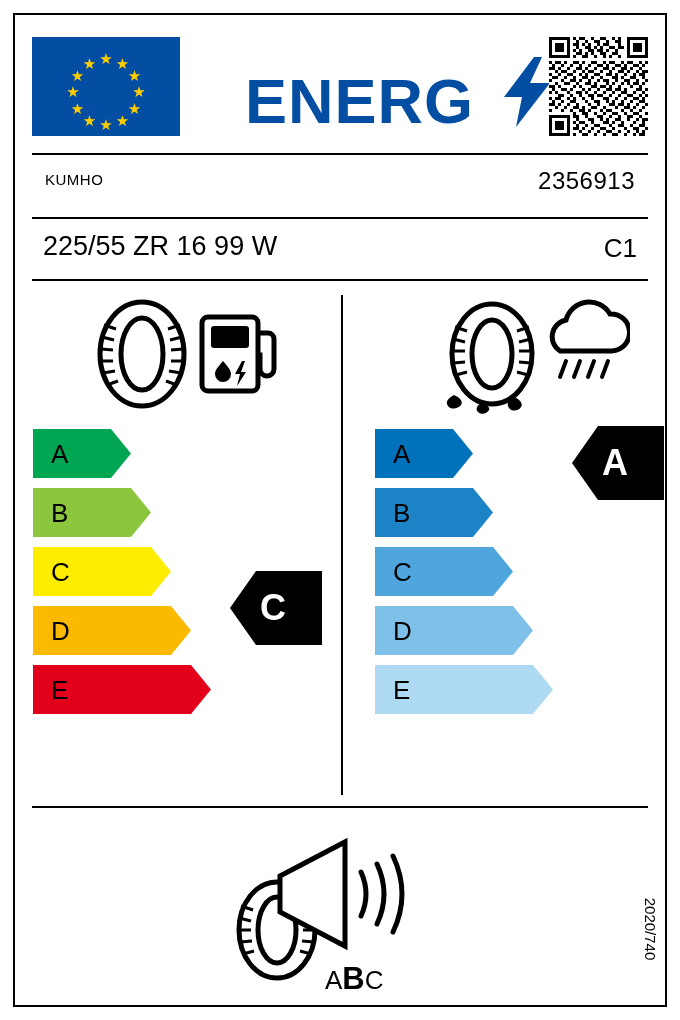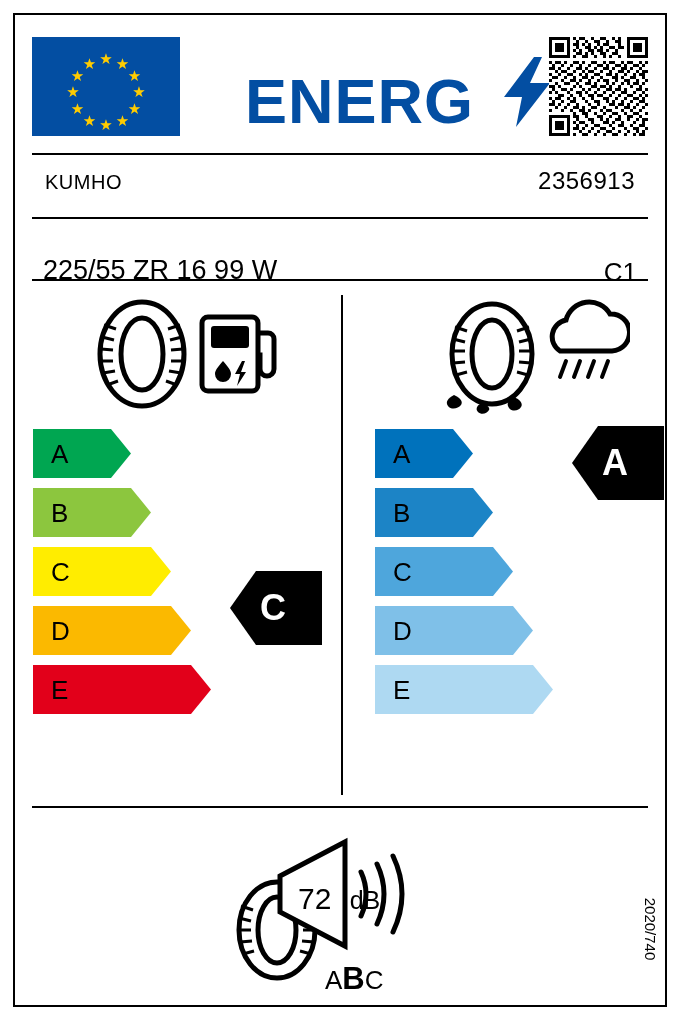--- a/index.html
+++ b/index.html
@@ -68,29 +68,29 @@
     position: absolute;
     left: 17px; right: 17px;
     height: 2px; background: #000;
   }
   .brand-row {
     position: absolute;
     left: 0; right: 0; top: 140px; height: 62px;
   }
   .brand {
     position: absolute; left: 30px; top: 16px;
-    font-size: 20px; letter-spacing: .5px;
+    font-size: 15px; letter-spacing: .5px;
   }
   .code {
     position: absolute; right: 30px; top: 12px;
     font-size: 24px; letter-spacing: .5px;
   }
   .size-row {
     position: absolute;
-    left: 0; right: 0; top: 204px; height: 46px; margin-top: 24px;
+    left: 0; right: 0; top: 204px; height: 46px;
   }
   .size {
     position: absolute; left: 28px; top: 12px;
     font-size: 27px;
   }
   .cls {
     position: absolute; right: 28px; top: 14px;
     font-size: 26px;
   }
 
@@ -701,24 +701,20 @@
 
         <g>
           <polygon points="55,52 120,18 120,122 55,88" fill="#fff" stroke="#000" stroke-width="5"></polygon>
           <g fill="none" stroke="#000" stroke-width="5" stroke-linecap="round">
             <path d="M136 48 q10 22 0 44"></path>
             <path d="M152 40 q14 30 0 60"></path>
             <path d="M168 32 q18 38 0 76"></path>
           </g>
         </g>
       </svg>
-      <div class="db-text">
-        <span>72</span>
-        <span style="margin-left:10px;font-size:25px;">dB</span>
-      </div>
       <div class="abc">
         <span>A</span><b>B</b><span>C</span>
       </div>
     </div>
 
     <div class="date-wrap">
       <span>2020/740</span>
     </div>
   </div>
 

